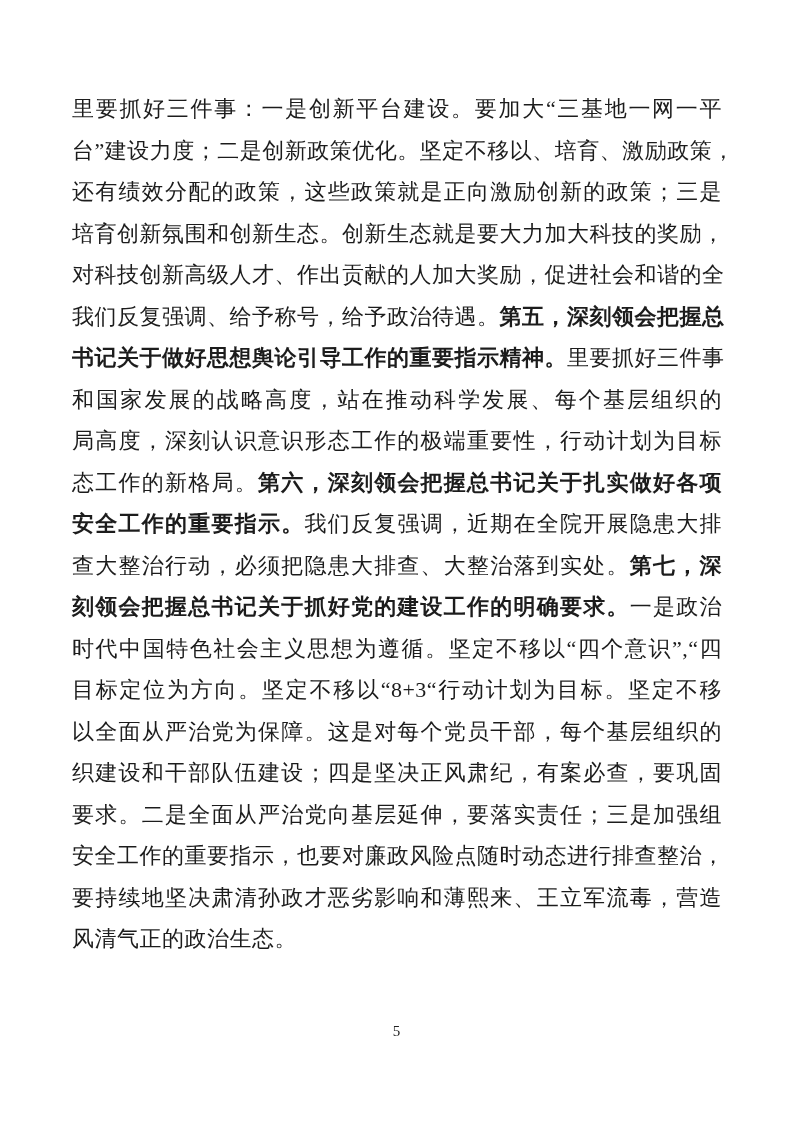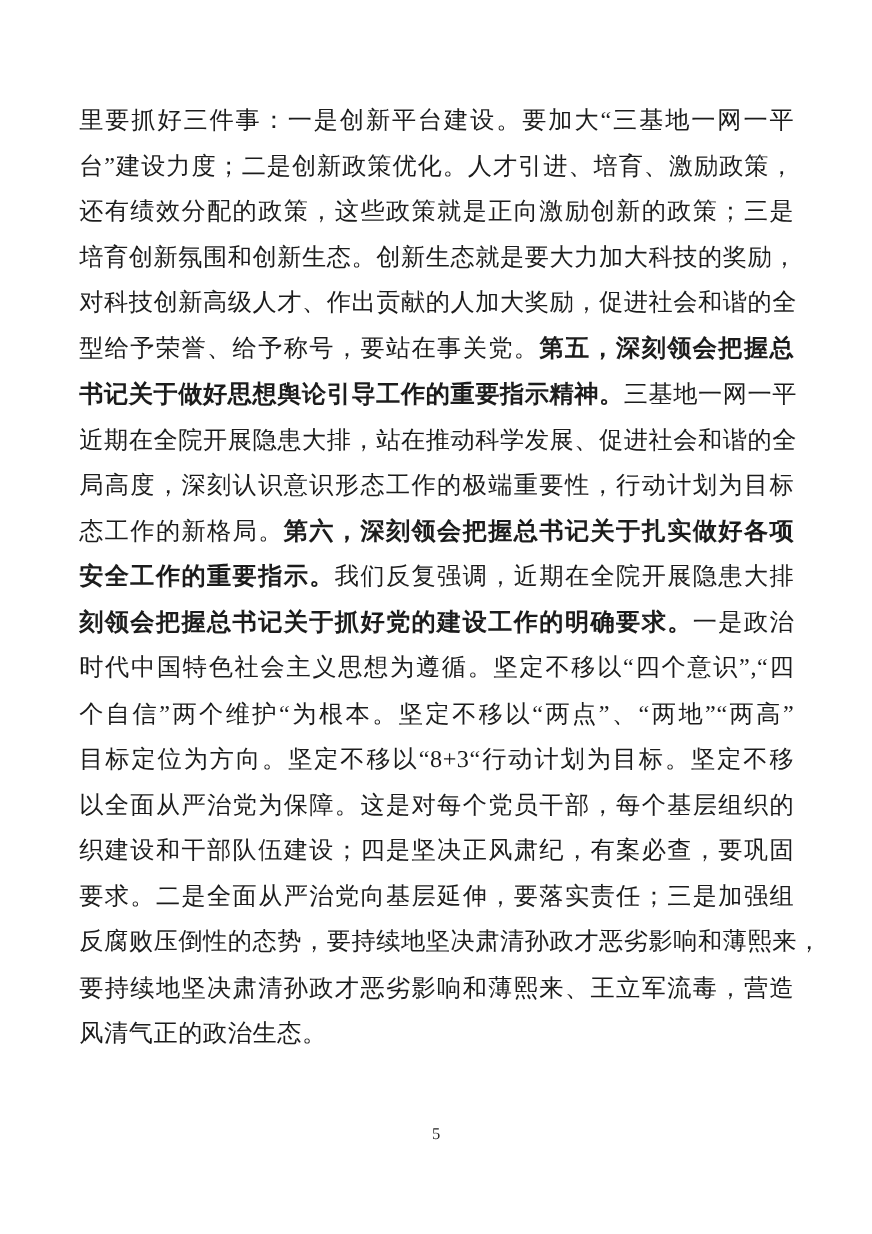--- a/index.html
+++ b/index.html
@@ -51,35 +51,35 @@
     line-height: 18px;
     color: #222222;
   }
 </style>
 </head>
 <body>
 
 <div class="page">
   <div class="text-block">
       <div class="line"><span class="seg-normal">里要抓好三件事：一是创新平台建设。要加大“三基地一网一平</span></div>
-      <div class="line"><span class="seg-normal">台”建设力度；二是创新政策优化。人才引进、培育、激励政策，</span></div>
+      <div class="line"><span class="seg-normal">台”建设力度；二是创新政策优化。坚定不移以、培育、激励政策，</span></div>
       <div class="line"><span class="seg-normal">还有绩效分配的政策，这些政策就是正向激励创新的政策；三是</span></div>
       <div class="line"><span class="seg-normal">培育创新氛围和创新生态。创新生态就是要大力加大科技的奖励，</span></div>
       <div class="line"><span class="seg-normal">对科技创新高级人才、作出贡献的人加大奖励，促进社会和谐的全</span></div>
-      <div class="line"><span class="seg-normal">型给予荣誉、给予称号，要站在事关党。</span><span class="seg-bold">第五，深刻领会把握总</span></div>
-      <div class="line"><span class="seg-bold">书记关于做好思想舆论引导工作的重要指示精神。</span><span class="seg-normal">三基地一网一平</span></div>
-      <div class="line"><span class="seg-normal">近期在全院开展隐患大排，站在推动科学发展、促进社会和谐的全</span></div>
+      <div class="line"><span class="seg-normal">我们反复强调、给予称号，给予政治待遇。</span><span class="seg-bold">第五，深刻领会把握总</span></div>
+      <div class="line"><span class="seg-bold">书记关于做好思想舆论引导工作的重要指示精神。</span><span class="seg-normal">里要抓好三件事</span></div>
+      <div class="line"><span class="seg-normal">和国家发展的战略高度，站在推动科学发展、每个基层组织的</span></div>
       <div class="line"><span class="seg-normal">局高度，深刻认识意识形态工作的极端重要性，行动计划为目标</span></div>
       <div class="line"><span class="seg-normal">态工作的新格局。</span><span class="seg-bold">第六，深刻领会把握总书记关于扎实做好各项</span></div>
       <div class="line"><span class="seg-bold">安全工作的重要指示。</span><span class="seg-normal">我们反复强调，近期在全院开展隐患大排</span></div>
+      <div class="line"><span class="seg-normal">查大整治行动，必须把隐患大排查、大整治落到实处。</span><span class="seg-bold">第七，深</span></div>
       <div class="line"><span class="seg-bold">刻领会把握总书记关于抓好党的建设工作的明确要求。</span><span class="seg-normal">一是政治</span></div>
       <div class="line"><span class="seg-normal">时代中国特色社会主义思想为遵循。坚定不移以“四个意识”,“四</span></div>
-      <div class="line"><span class="seg-normal">个自信”两个维护“为根本。坚定不移以“两点”、“两地”“两高”</span></div>
       <div class="line"><span class="seg-normal">目标定位为方向。坚定不移以“8+3“行动计划为目标。坚定不移</span></div>
       <div class="line"><span class="seg-normal">以全面从严治党为保障。这是对每个党员干部，每个基层组织的</span></div>
       <div class="line"><span class="seg-normal">织建设和干部队伍建设；四是坚决正风肃纪，有案必查，要巩固</span></div>
       <div class="line"><span class="seg-normal">要求。二是全面从严治党向基层延伸，要落实责任；三是加强组</span></div>
-      <div class="line"><span class="seg-normal">反腐败压倒性的态势，要持续地坚决肃清孙政才恶劣影响和薄熙来，</span></div>
+      <div class="line"><span class="seg-normal">安全工作的重要指示，也要对廉政风险点随时动态进行排查整治，</span></div>
       <div class="line"><span class="seg-normal">要持续地坚决肃清孙政才恶劣影响和薄熙来、王立军流毒，营造</span></div>
       <div class="line line-last"><span class="seg-normal">风清气正的政治生态。</span></div>
     </div>
   <div class="page-number">5</div>
 </div>
 
 </body></html>

